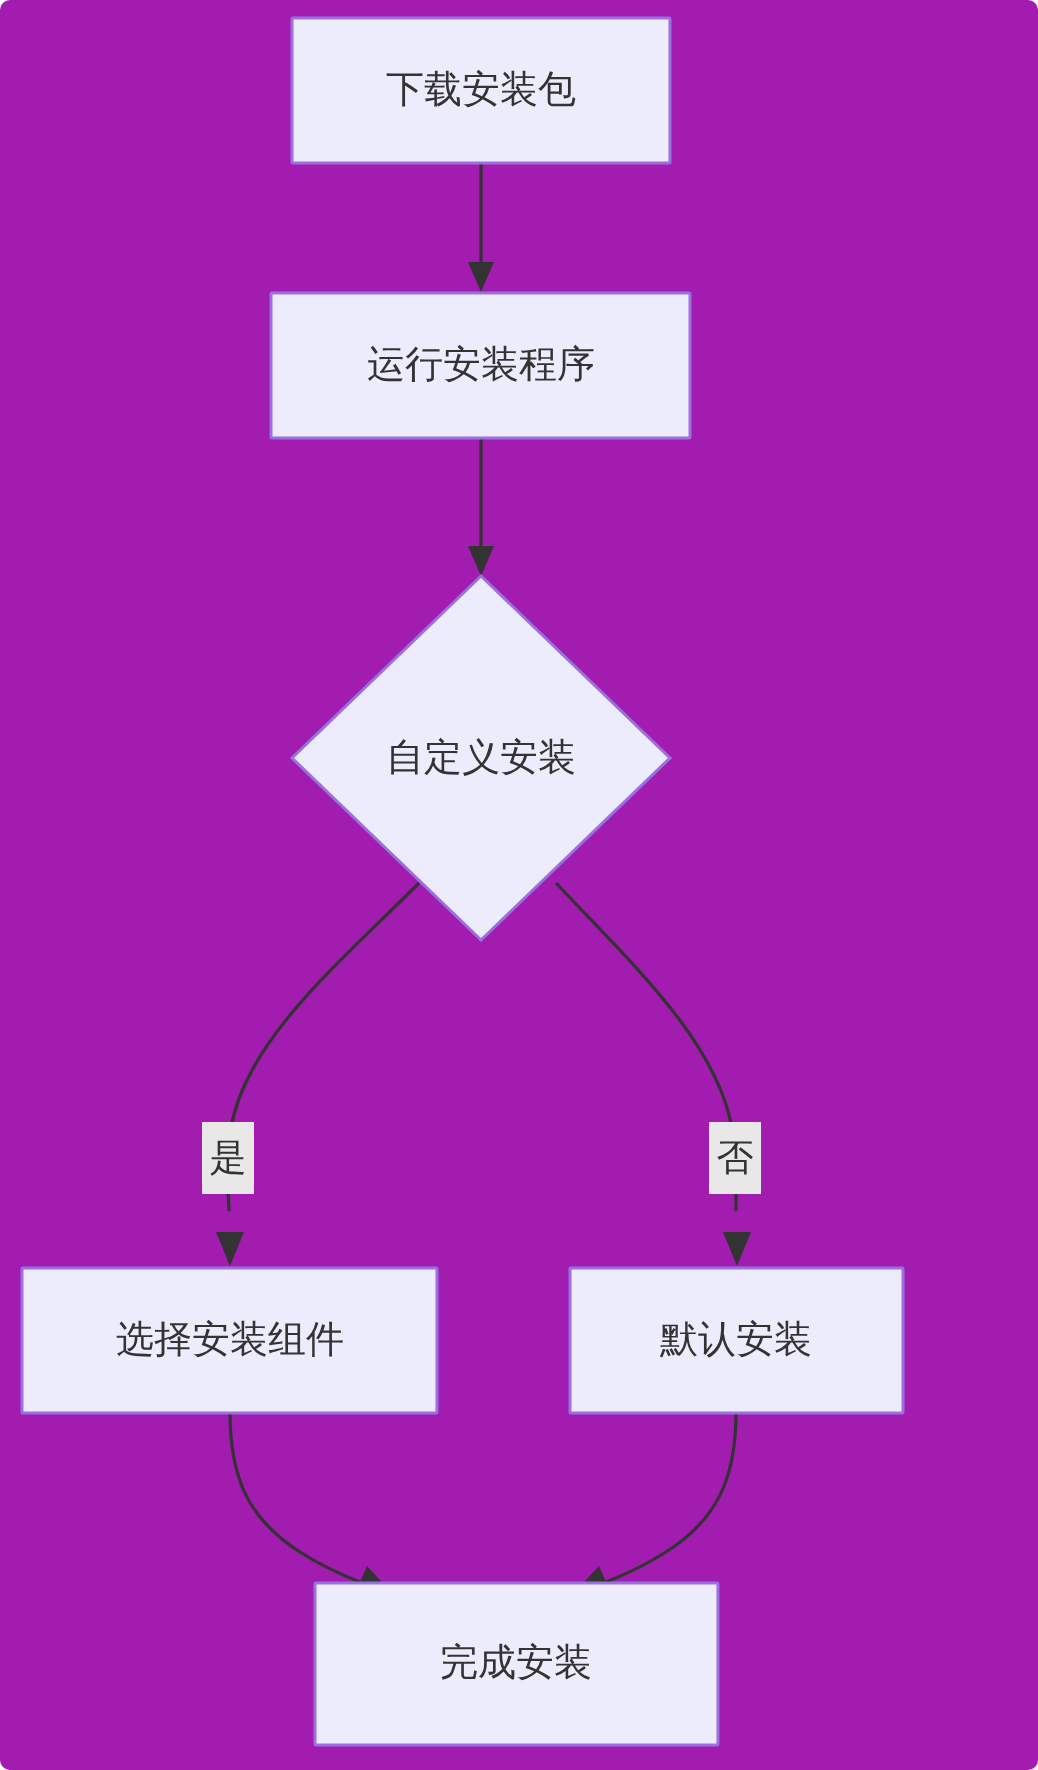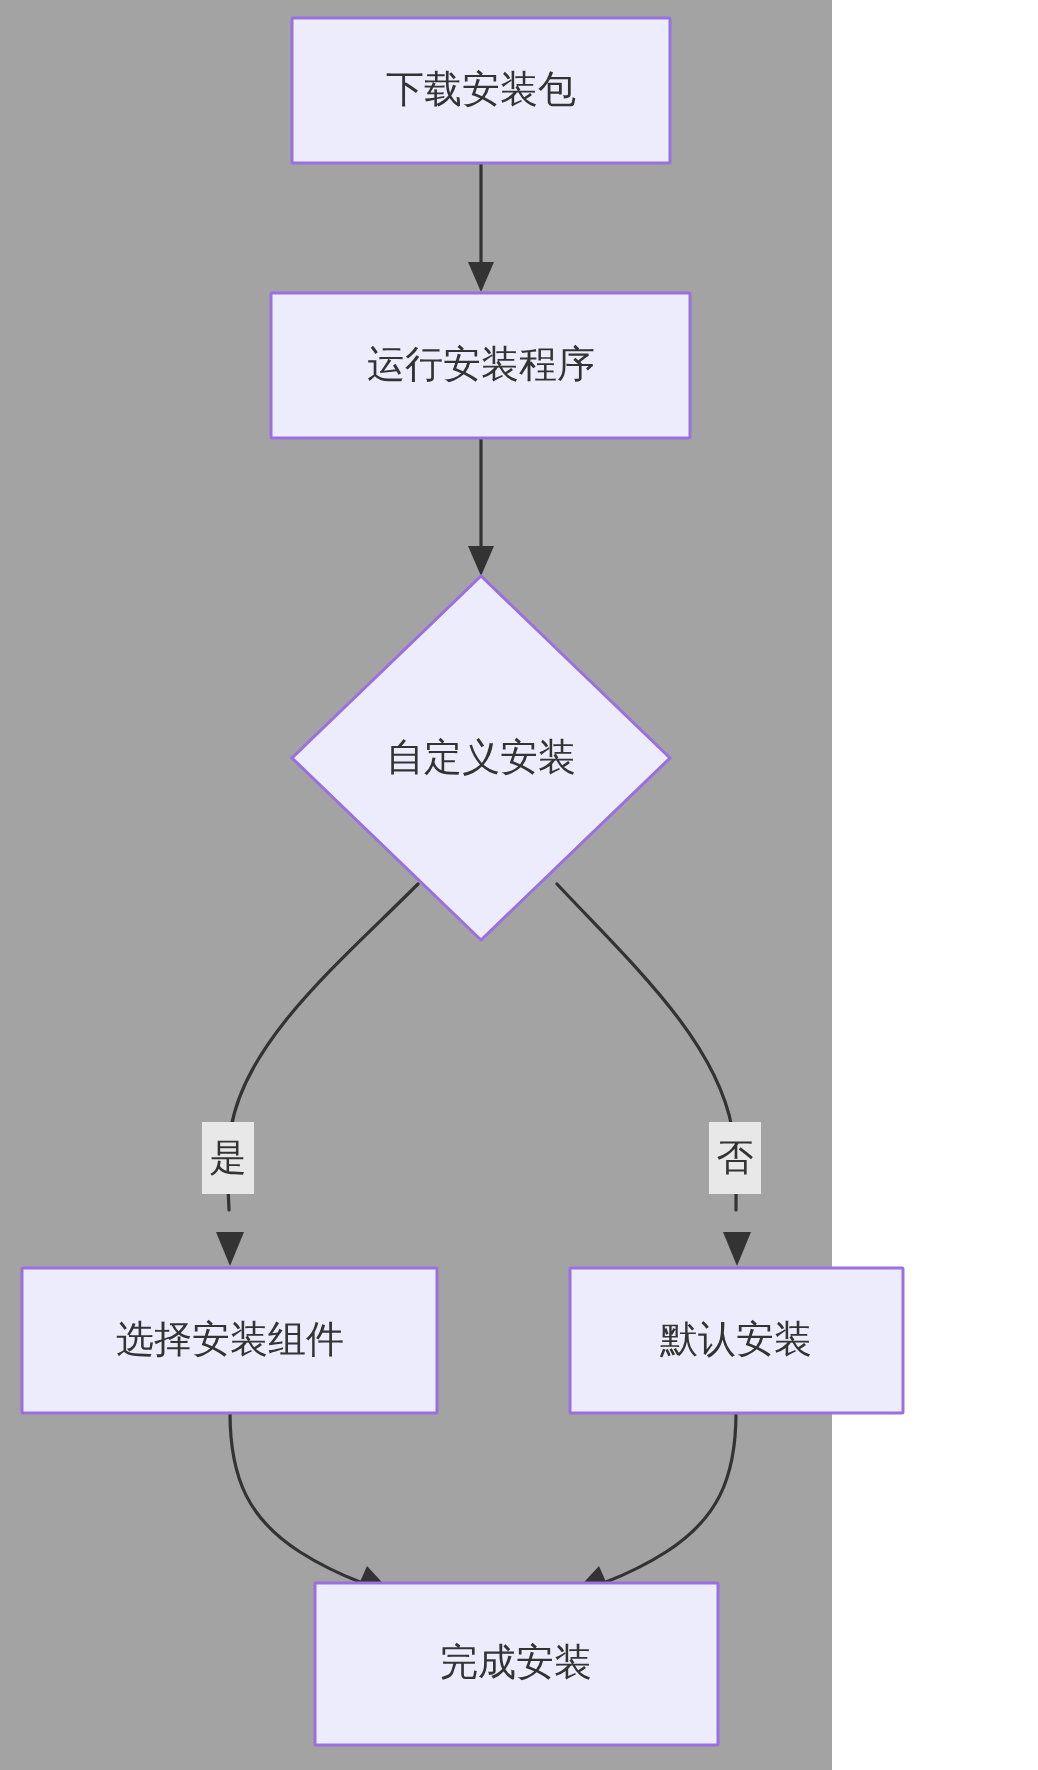--- a/index.html
+++ b/index.html
@@ -8,23 +8,24 @@
     background: #ffffff;
   }
   body {
     width: 1038px;
     height: 1770px;
     overflow: hidden;
     font-family: "Liberation Sans", "DejaVu Sans", sans-serif;
   }
   #flowchart-root {
     position: relative;
-    width: 832px;
+    width: 1038px;
     height: 1770px;
-    background: #a3a3a3;
+    background: #a21caf;
+    border-radius: 10px;
   }
   svg#flow-svg {
     display: block;
     width: 1038px;
     height: 1770px;
   }
   .node-shape {
     fill: #ececfd;
     stroke: #9a70e0;
     stroke-width: 3px;

